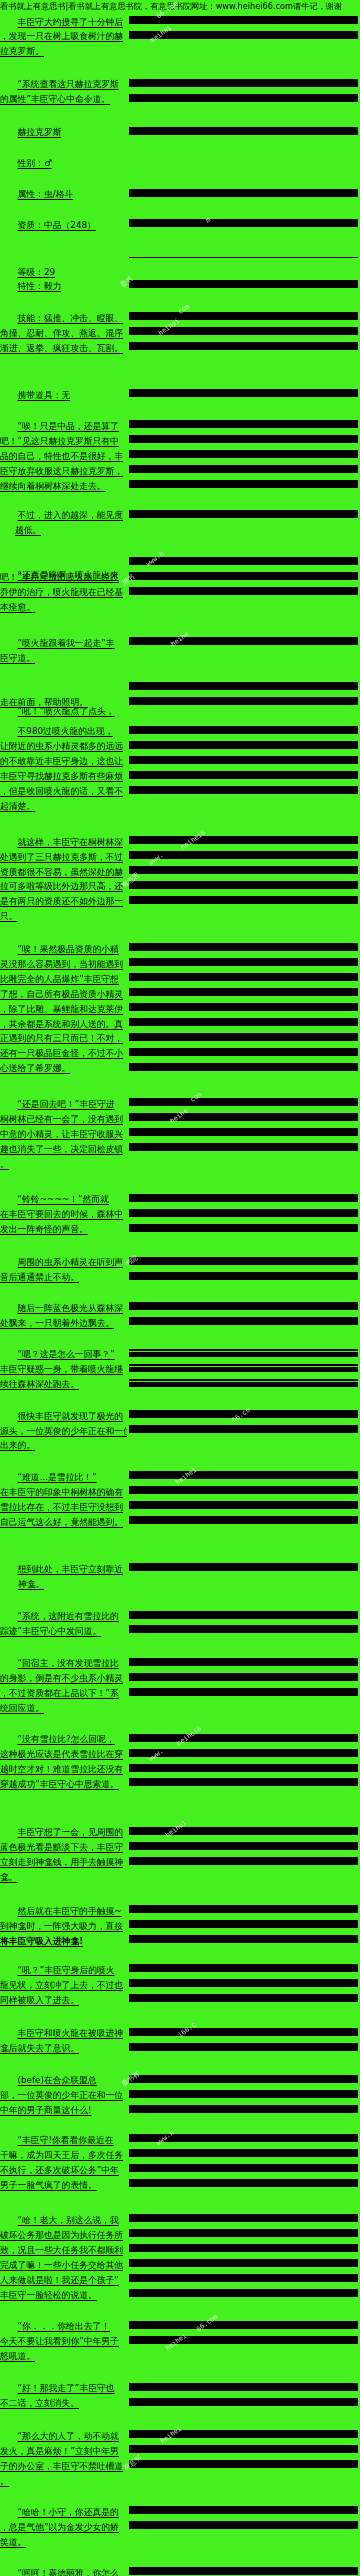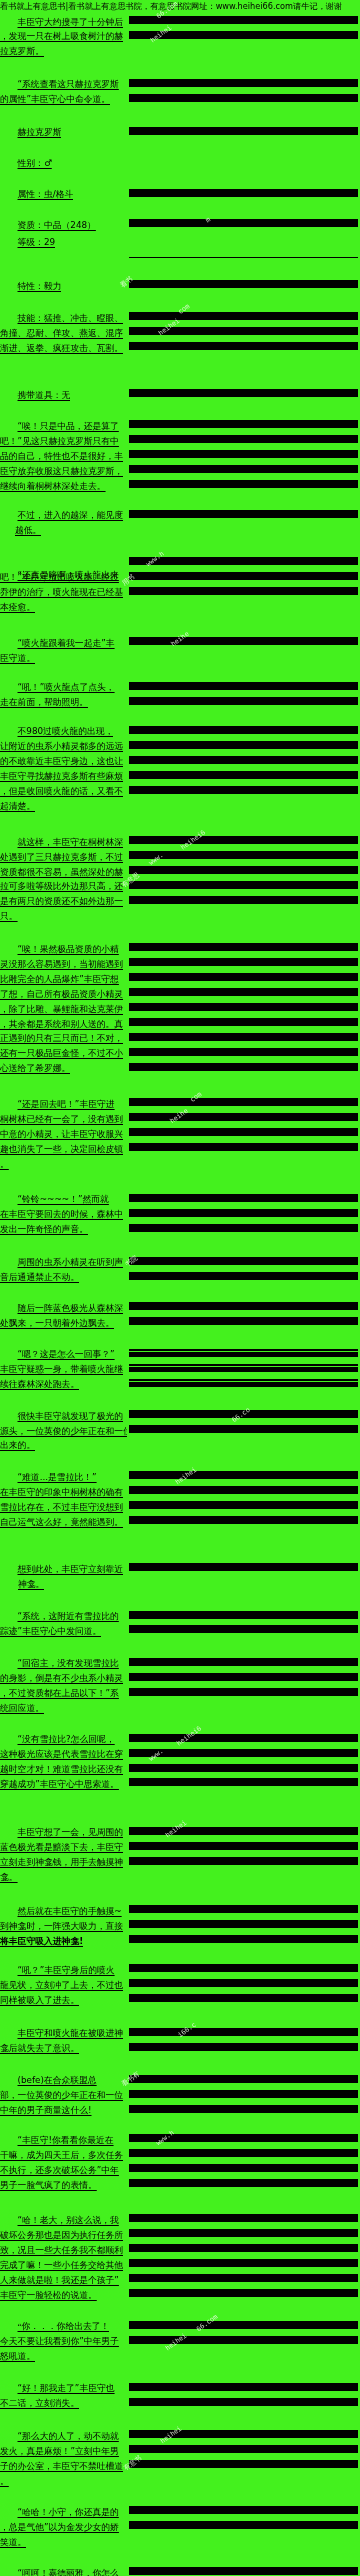--- a/index.html
+++ b/index.html
@@ -31,21 +31,21 @@
       <div class="tline" style="top: 93px;">的属性”丰臣守心中命令道。</div>
       <div class="bar" style="top: 79px;"></div>
       <div class="bar" style="top: 94px;"></div>
       <div class="tline ind" style="top: 126px;">赫拉克罗斯</div>
       <div class="bar" style="top: 127px;"></div>
       <div class="tline ind" style="top: 157px;">性别：♂</div>
       <div class="tline ind" style="top: 188px;">属性：虫/格斗</div>
       <div class="bar" style="top: 189px;"></div>
       <div class="tline ind" style="top: 219px;">资质：中品（248）</div>
       <div class="bar" style="top: 219px;"></div>
-      <div class="tline ind" style="top: 236px;">等级：29</div>
+      <div class="tline ind" style="top: 266px;">等级：29</div>
       <div class="bar thin" style="top: 257px;"></div>
       <div class="tline ind" style="top: 280px;">特性：毅力</div>
       <div class="bar" style="top: 280px;"></div>
       <div class="tline ind" style="top: 312px;">技能：猛推、冲击、瞪眼、</div>
       <div class="tline" style="top: 327px;">角撞、忍耐、佯攻、燕返、混序</div>
       <div class="tline" style="top: 342px;">渐进、返拳、疯狂攻击、瓦割。</div>
       <div class="bar" style="top: 312px;"></div>
       <div class="bar" style="top: 327px;"></div>
       <div class="bar" style="top: 342px;"></div>
       <div class="tline ind" style="top: 389px;">携带道具：无</div>
@@ -66,21 +66,21 @@
       <div class="tline ind" style="top: 556px; margin-top: 13px;">“还真是暗啊！喷火龍出来</div>
       <div class="tline" style="top: 571px;">吧！”丰臣守放出喷火龍。经过</div>
       <div class="tline" style="top: 586px;">乔伊的治疗，喷火龍现在已经基</div>
       <div class="tline" style="top: 601px;">本痊愈。</div>
       <div class="bar" style="top: 557px;"></div>
       <div class="bar" style="top: 572px;"></div>
       <div class="bar" style="top: 587px;"></div>
       <div class="tline ind" style="top: 637px;">“喷火龍跟着我一起走”丰</div>
       <div class="tline" style="top: 652px;">臣守道。</div>
       <div class="bar" style="top: 637px;"></div>
-      <div class="tline ind" style="top: 681px;">“吼！”喷火龍点了点头，</div>
+      <div class="tline ind" style="top: 705px;">“吼！”喷火龍点了点头，</div>
       <div class="tline" style="top: 696px;">走在前面，帮助照明。</div>
       <div class="bar" style="top: 682px;"></div>
       <div class="bar" style="top: 697px;"></div>
       <div class="tline ind" style="top: 725px;">不980过喷火龍的出现，</div>
       <div class="tline" style="top: 740px;">让附近的虫系小精灵都多的远远</div>
       <div class="tline" style="top: 755px;">的不敢靠近丰臣守身边，这也让</div>
       <div class="tline" style="top: 770px;">丰臣守寻找赫拉克多斯有些麻烦</div>
       <div class="tline" style="top: 785px;">，但是收回喷火龍的话，又看不</div>
       <div class="tline" style="top: 800px;">起清楚。</div>
       <div class="bar" style="top: 726px;"></div>
@@ -223,21 +223,21 @@
       <div class="tline" style="top: 2244px;">致，况且一些大任务我不都顺利</div>
       <div class="tline" style="top: 2259px;">完成了嘛！一些小任务交给其他</div>
       <div class="tline" style="top: 2274px;">人来做就是啦！我还是个孩子”</div>
       <div class="tline" style="top: 2289px;">丰臣守一脸轻松的说道。</div>
       <div class="bar" style="top: 2214px;"></div>
       <div class="bar" style="top: 2229px;"></div>
       <div class="bar" style="top: 2244px;"></div>
       <div class="bar" style="top: 2259px;"></div>
       <div class="bar" style="top: 2274px;"></div>
       <div class="bar" style="top: 2289px;"></div>
-      <div class="tline ind" style="top: 2320px; font-family: Liberation Serif, serif;">“你．．．你给出去了！</div>
+      <div class="tline ind" style="top: 2320px;">“你．．．你给出去了！</div>
       <div class="tline" style="top: 2335px;">今天不要让我看到你”中年男子</div>
       <div class="tline" style="top: 2350px;">怒吼道。</div>
       <div class="bar" style="top: 2321px;"></div>
       <div class="bar" style="top: 2336px;"></div>
       <div class="tline ind" style="top: 2382px;">“好！那我走了”丰臣守也</div>
       <div class="tline" style="top: 2397px;">不二话，立刻消失。</div>
       <div class="bar" style="top: 2383px;"></div>
       <div class="bar" style="top: 2398px;"></div>
       <div class="tline ind" style="top: 2430px;">“那么大的人了，动不动就</div>
       <div class="tline" style="top: 2445px;">发火，真是麻烦！”立刻中年男</div>

